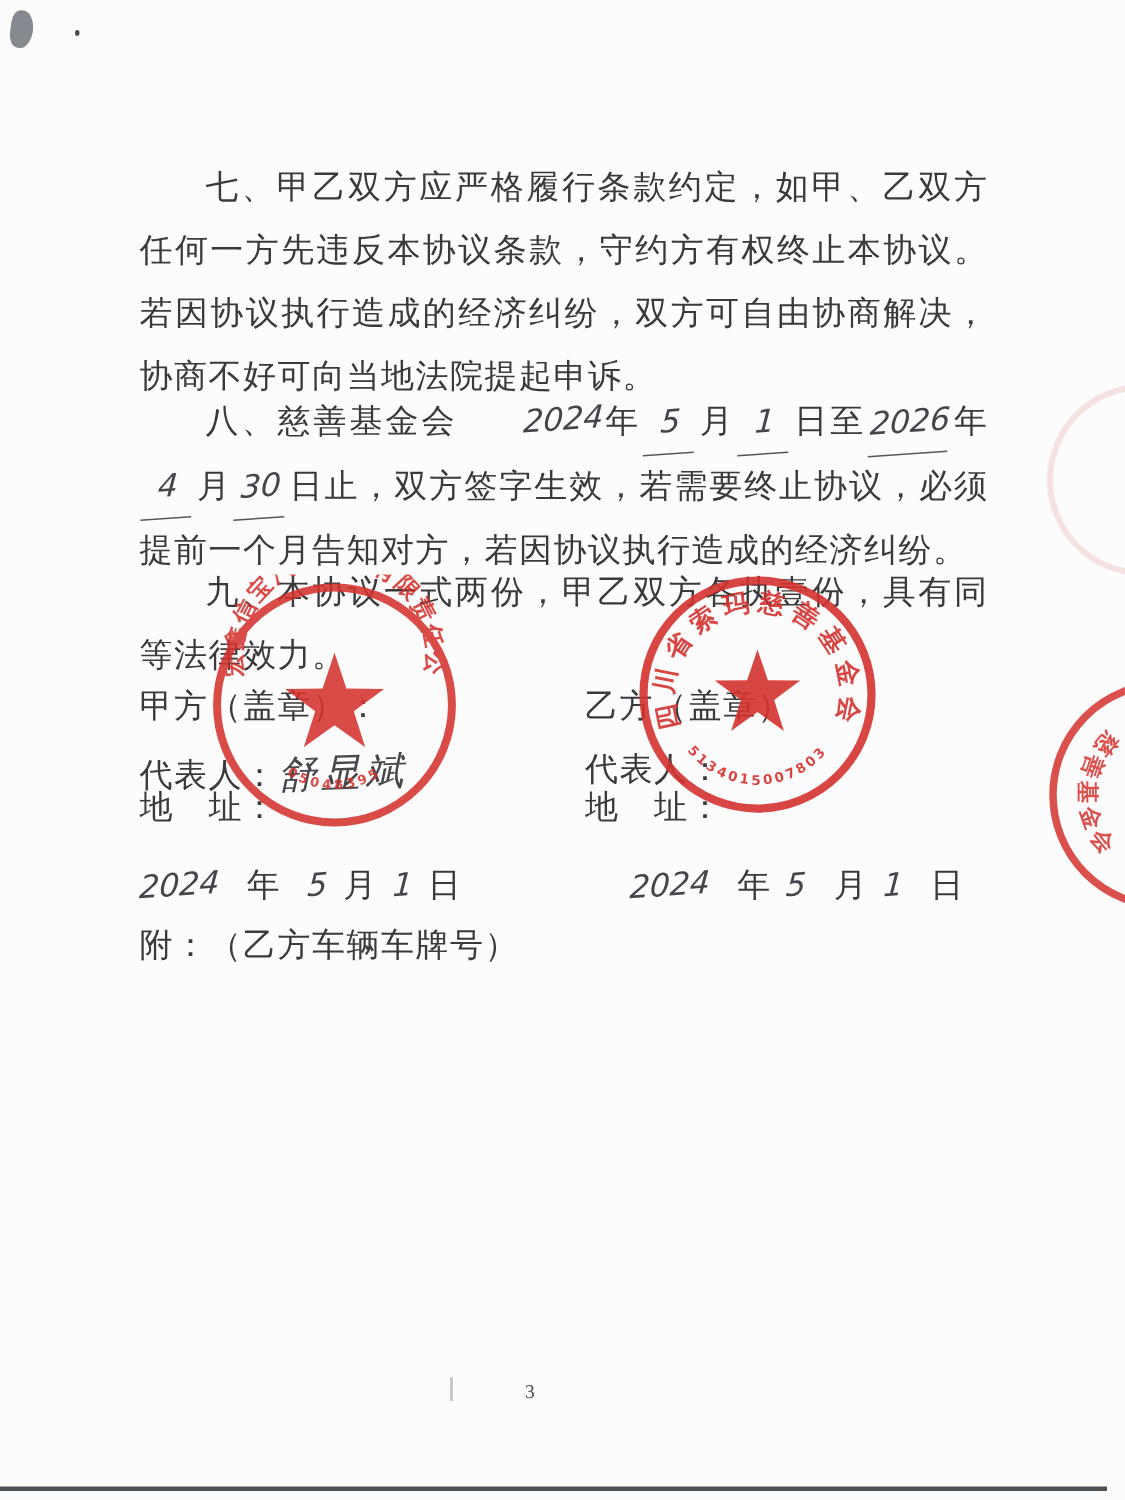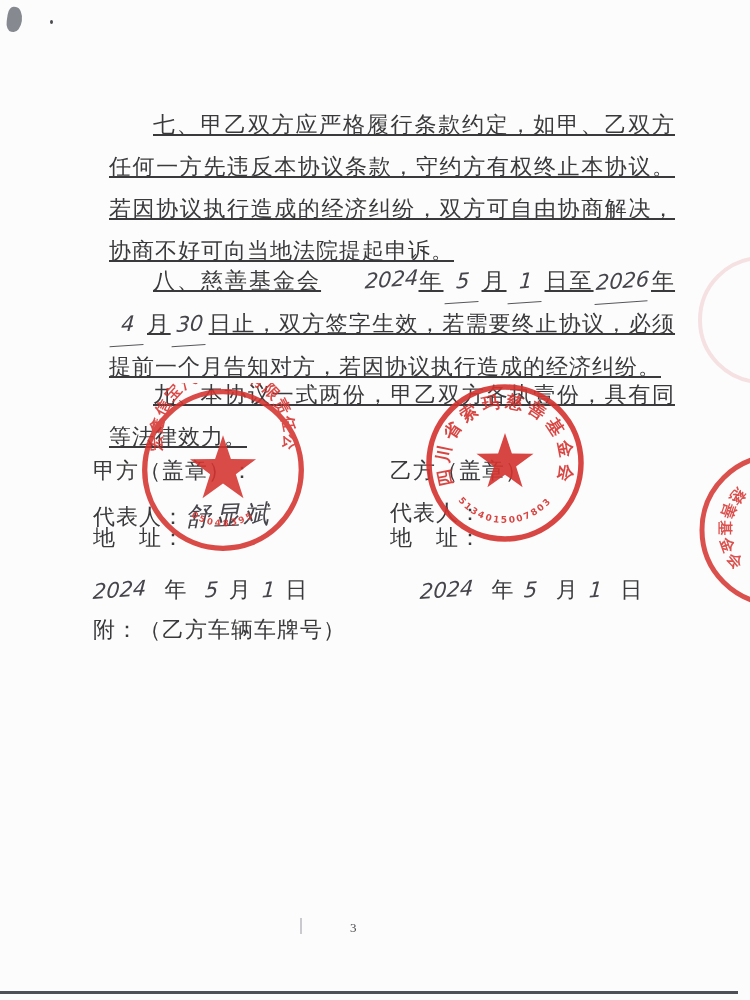--- a/index.html
+++ b/index.html
@@ -6,29 +6,28 @@
   body {
     width: 750px; height: 1000px;
     position: relative;
     overflow: hidden;
     background: #fcfcfd;
     font-family: "Liberation Serif", "DejaVu Serif", serif;
     color: #3a3a3c;
   }
   .para {
     position: absolute;
-    left: 109px;
+    left: 93px;
     width: 566px;
     font-size: 22px;
     line-height: 42px;
     letter-spacing: 1px;
     text-align: justify;
     text-indent: 2em;
     color: #3a3a3c;
-    text-decoration: underline;
   }
   #clause-7 { top: 82px; }
   #clause-8 { top: 238px; }
   #clause-9 { top: 352px; }
 
   .hw {
     font-family: "DejaVu Sans", sans-serif;
     font-style: italic;
     color: #45454b;
     display: inline-block;

